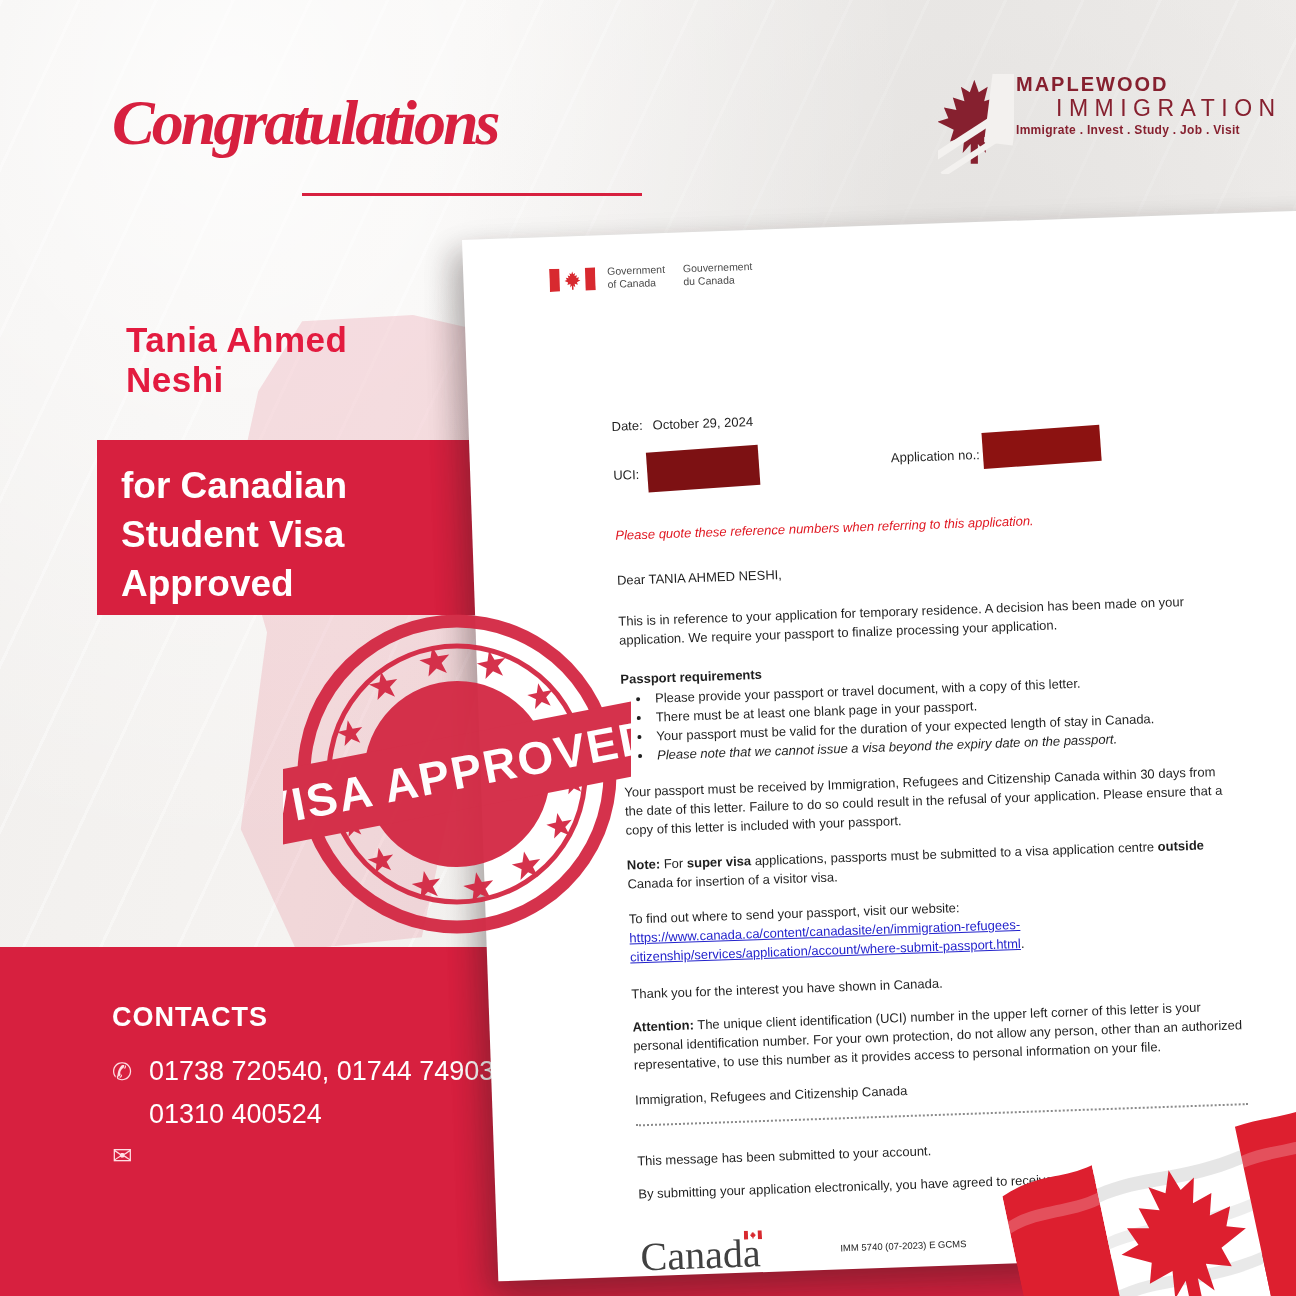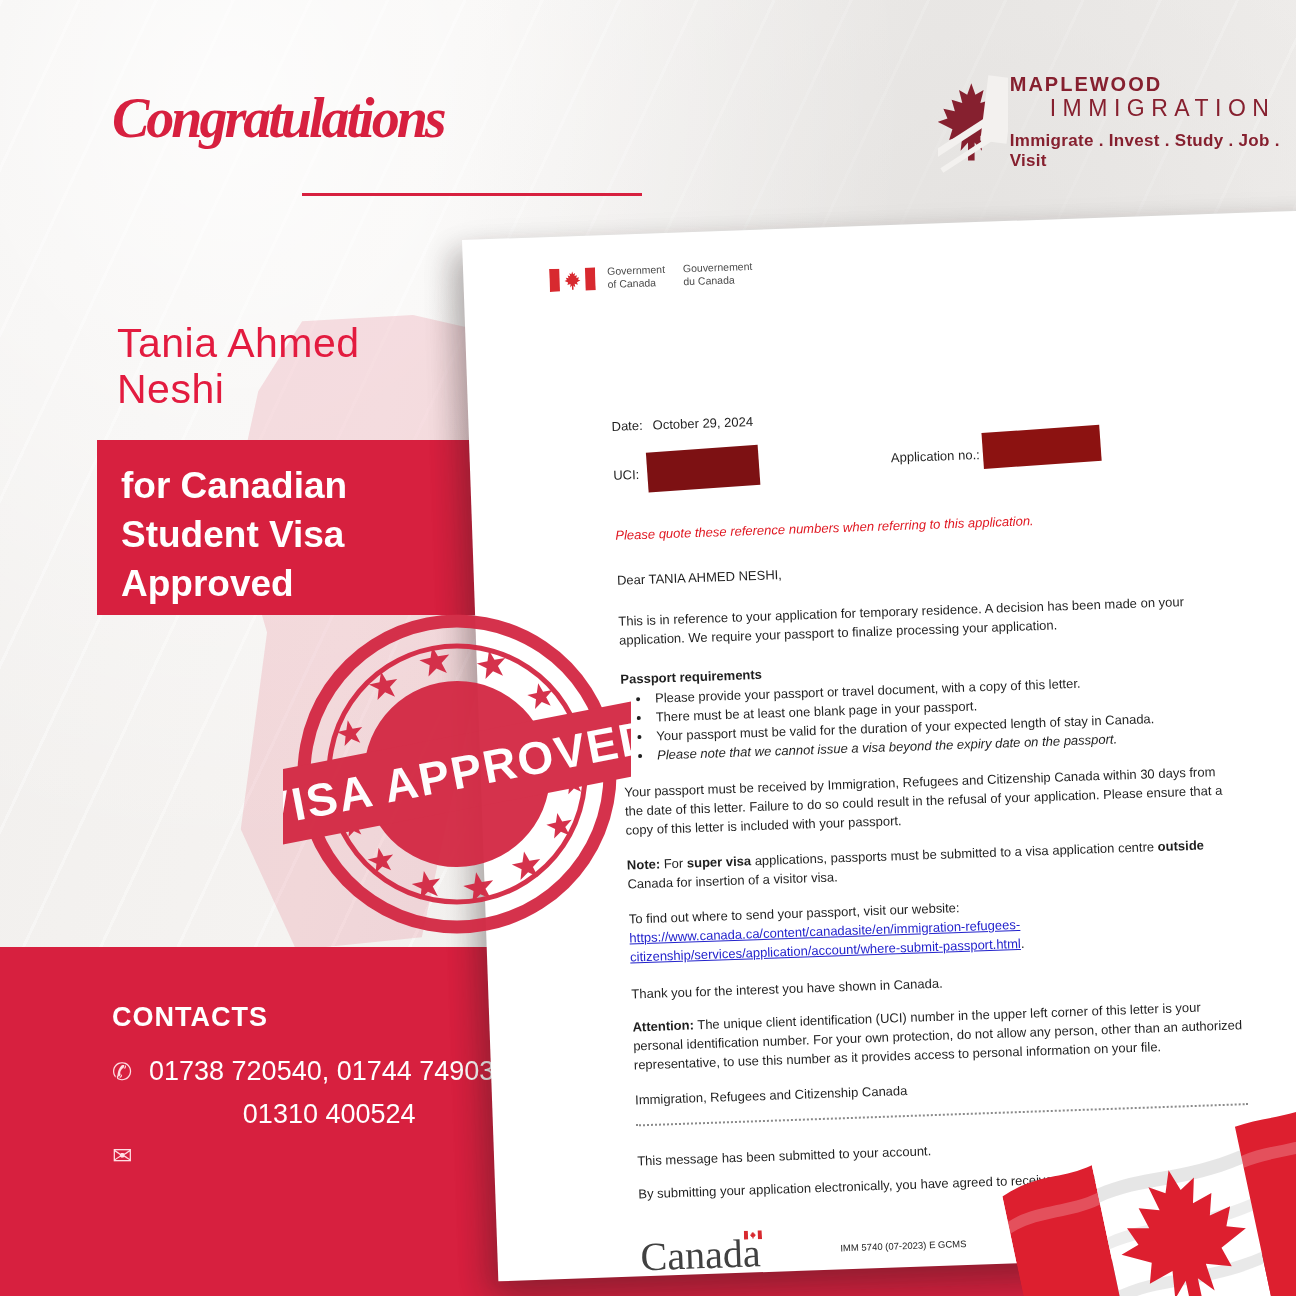--- a/index.html
+++ b/index.html
@@ -10,45 +10,45 @@
       radial-gradient(ellipse at 75% 20%, rgba(228,226,224,.9) 0%, rgba(228,226,224,0) 40%),
       repeating-linear-gradient(115deg, rgba(255,255,255,.35) 0 3px, rgba(0,0,0,0) 3px 70px),
       linear-gradient(100deg,#f1efed 0%,#f5f3f1 30%,#edebe9 62%,#f3f1ef 100%);}
   .map-shape{position:absolute;z-index:1;background:rgba(214,31,62,.13);
     clip-path:polygon(24% 1%,62% 0%,100% 4%,98% 24%,91% 21%,95% 33%,87% 39%,93% 46%,82% 62%,65% 98%,22% 100%,3% 81%,12% 50%,0% 31%,9% 12%);}
   .map-a{left:232px;top:315px;width:292px;height:635px;}
 
   
   .congrats{position:absolute;z-index:3;left:112px;top:86px;
     font-family:"Liberation Serif",serif;font-style:italic;font-weight:bold;
-    font-size:56px;letter-spacing:-3px;color:#d7203f;}
+    font-size:64px;letter-spacing:-3px;color:#d7203f;}
   .congrats-underline{position:absolute;z-index:3;left:302px;top:193px;width:340px;height:3px;background:#d7203f;}
 
   
   .brand{position:absolute;z-index:3;left:938px;top:74px;display:flex;align-items:flex-start;}
   .brand-leaf{width:76px;height:100px;}
   .brand-text{margin-left:2px;color:#86202f;}
   .brand-name{font-size:20px;font-weight:bold;letter-spacing:2px;line-height:1.0;}
   .brand-name2{font-size:23px;font-weight:normal;letter-spacing:6.5px;line-height:1.25;margin-left:40px;}
-  .brand-tagline{font-size:17px;font-weight:bold;letter-spacing:.3px;margin-top:8px;}
-
-  
-  .recipient{position:absolute;z-index:3;left:117px;top:320px;font-size:41px;font-weight:normal;
+  .brand-tagline{font-size:12px;font-weight:bold;letter-spacing:.3px;}
+
+  
+  .recipient{position:absolute;z-index:3;left:126px;top:320px;font-size:35px;font-weight:bold;
     color:#e31b3f;line-height:1.13;white-space:pre-line;letter-spacing:.5px;}
   .banner{position:absolute;z-index:3;left:97px;top:440px;width:381px;height:175px;background:#d7203f;
     color:#fff;font-size:37px;font-weight:bold;line-height:1.32;white-space:pre-line;
     padding:22px 0 0 24px;box-sizing:border-box;}
 
   
   .red-block{position:absolute;z-index:2;left:0;top:947px;width:1296px;height:349px;background:#d7203f;}
   .contacts{position:absolute;z-index:3;left:112px;top:1002px;color:#fff;}
   .contacts-heading{font-size:27px;font-weight:bold;letter-spacing:1px;margin-bottom:23px;}
   .contact-row{display:flex;align-items:center;font-size:27px;margin-bottom:12px;}
   .contact-icon{width:37px;font-family:"DejaVu Sans",sans-serif;font-size:24px;color:#ffdfe4;}
-  .contact-indent{margin-left:37px;justify-content:center;}
+  .contact-indent{margin-left:37px;}
   .contacts-website{font-size:28px;font-weight:bold;margin-top:14px;letter-spacing:.5px;}
 
   
   .letter{position:absolute;z-index:4;left:462px;top:240px;width:880px;height:1042px;background:#ffffff;
     transform:rotate(-2deg);transform-origin:top left;
     box-shadow:-14px 10px 26px rgba(40,30,30,.18), 0 20px 38px rgba(40,30,30,.28);}
   .gov-sig{position:absolute;left:86px;top:30px;display:flex;align-items:flex-start;}
   .gov-flag{width:46px;height:23px;margin-right:12px;margin-top:2px;}
   .gov-col{font-size:10.5px;line-height:1.25;color:#4a4a4a;white-space:pre-line;margin-right:18px;}
   .letter-body{position:absolute;left:143px;top:182px;width:612px;font-size:13px;line-height:19px;color:#1f1f1f;}

